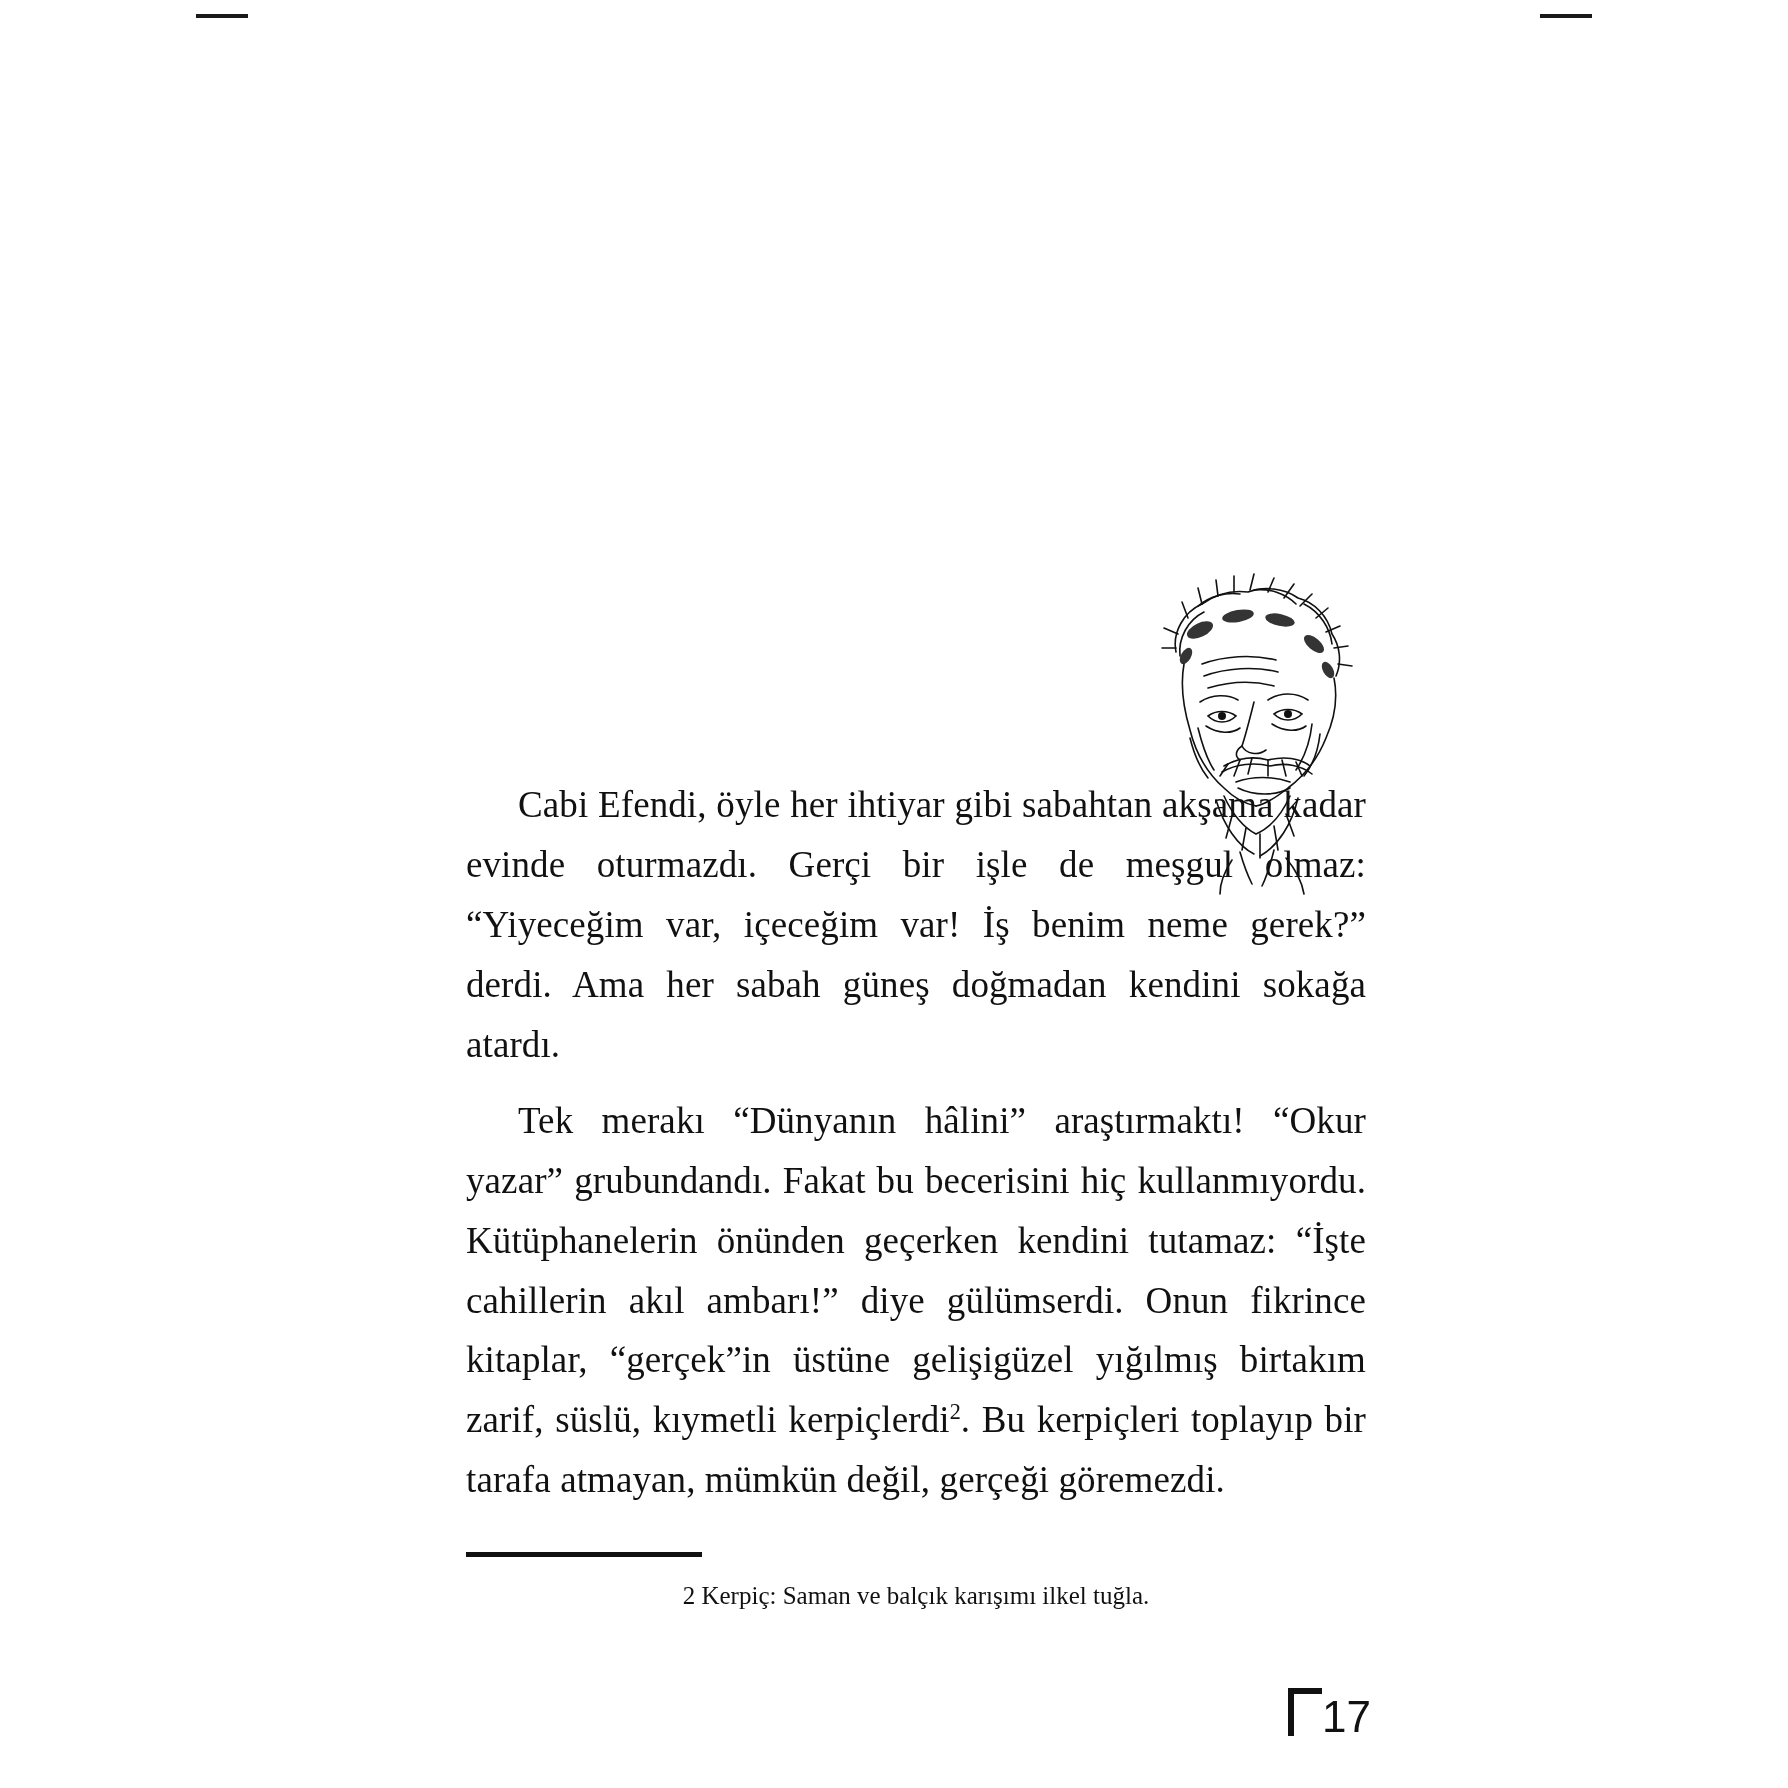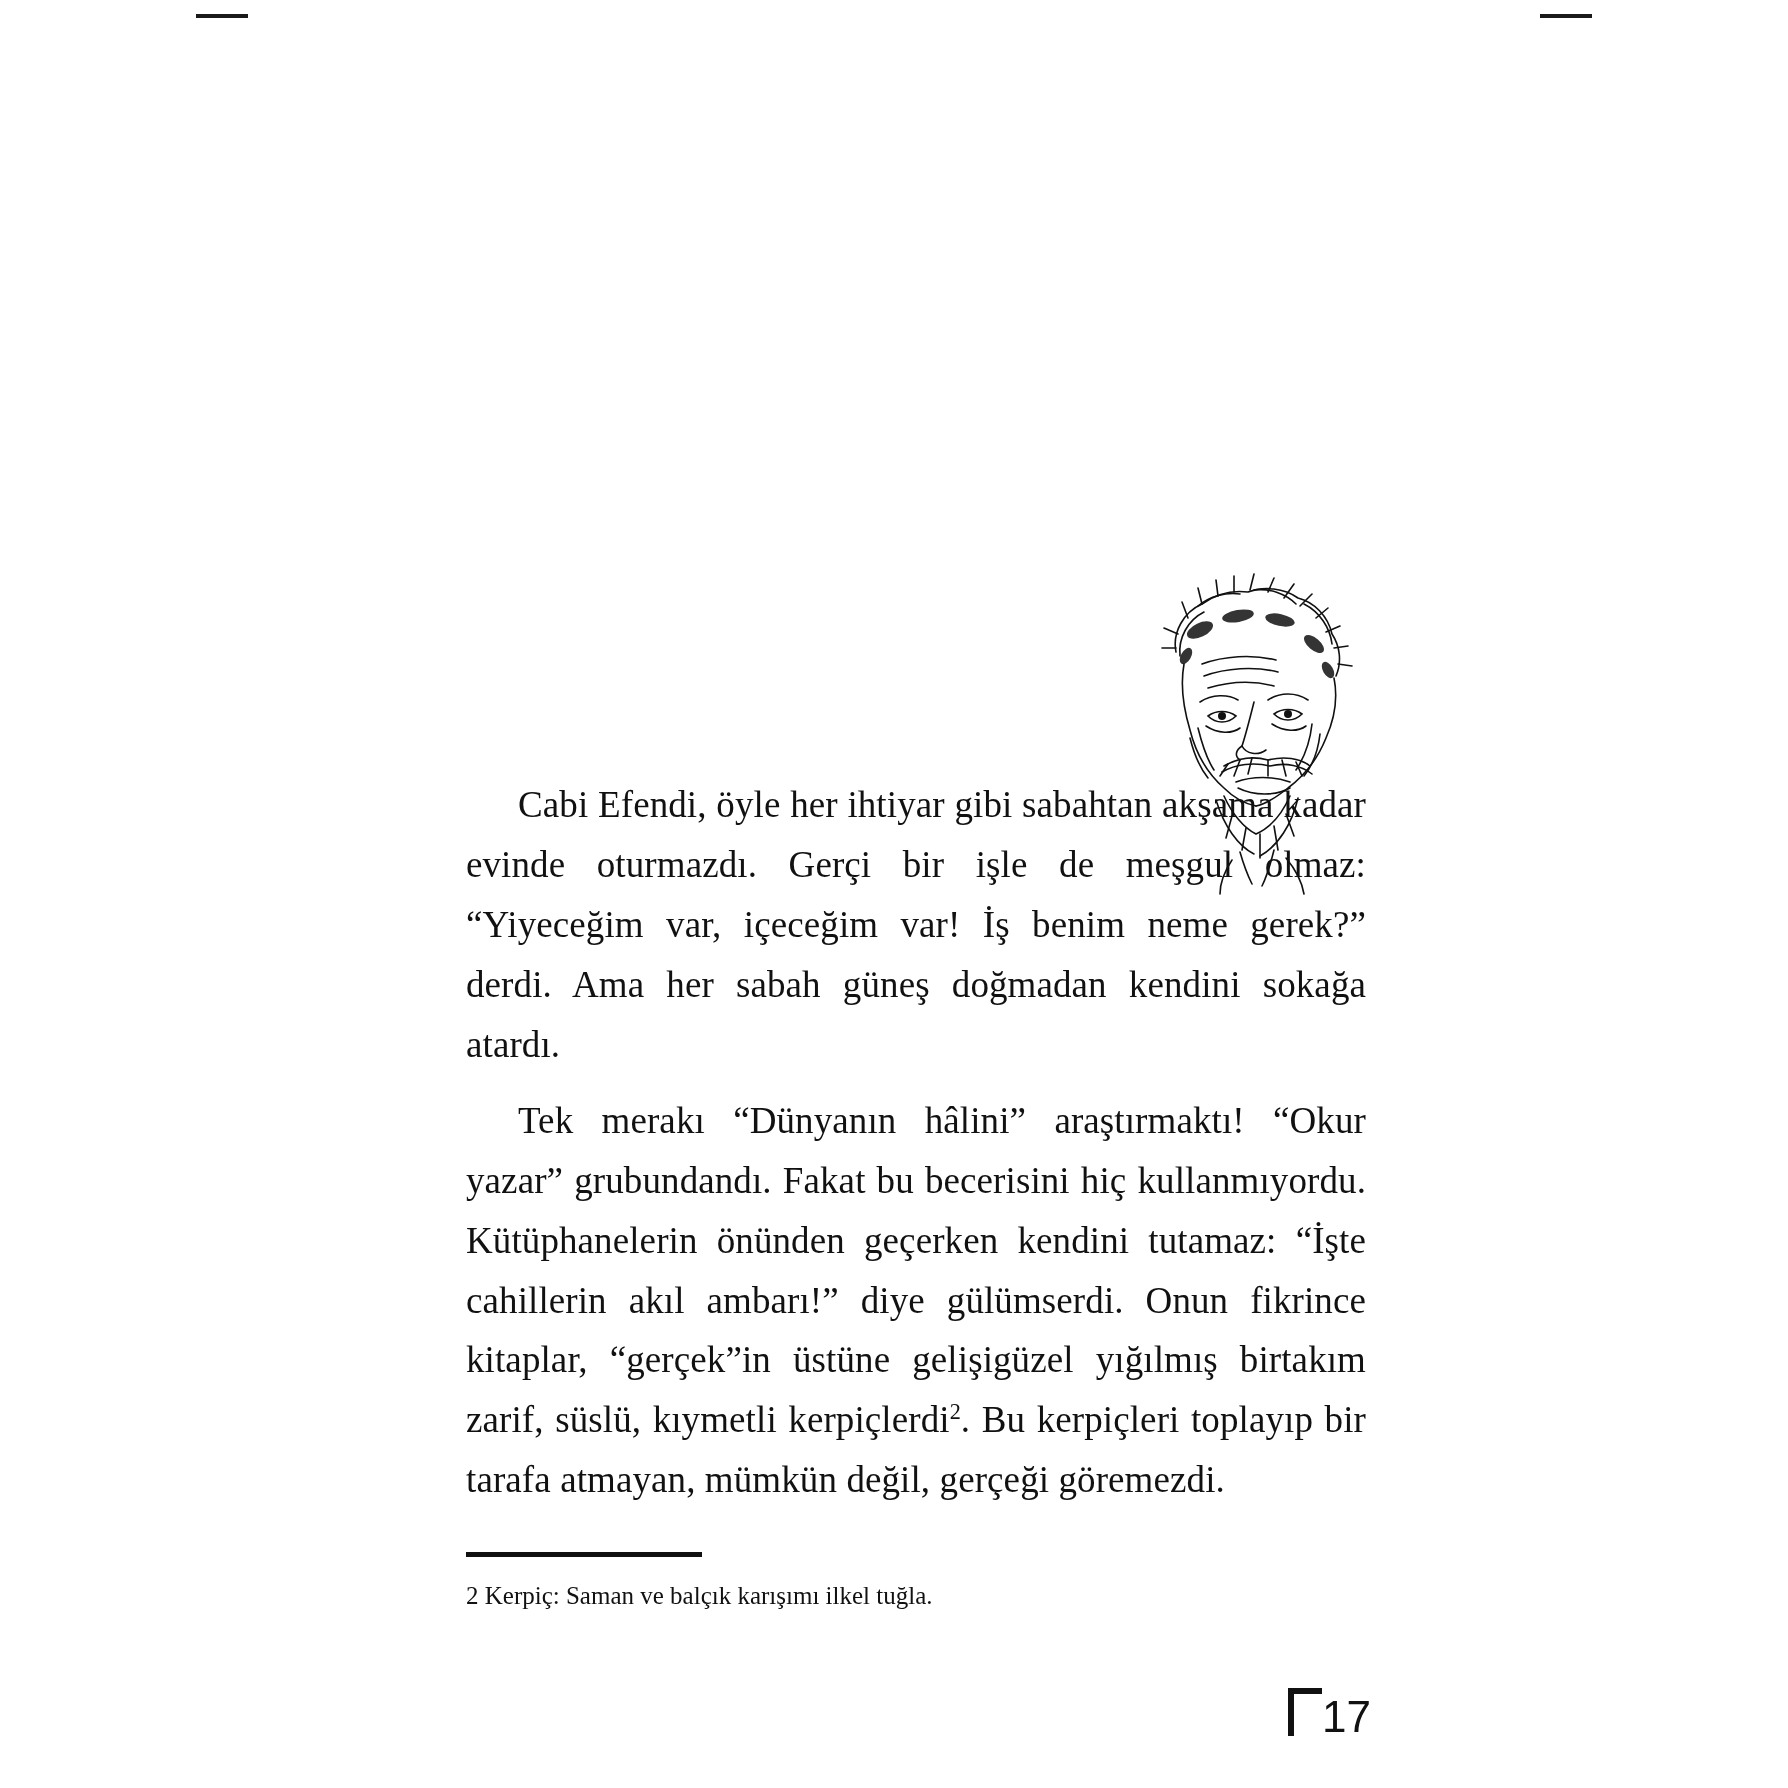--- a/index.html
+++ b/index.html
@@ -76,20 +76,21 @@
     background: #111111;
   }
   .footnote {
     position: absolute;
     left: 466px;
     top: 1578px;
     width: 900px;
     font-size: 25px;
     line-height: 1.4;
     font-family: "Liberation Serif", serif;
+    text-align: center;
   }
 
   
   .folio-wrap {
     position: absolute;
     left: 1288px;
     top: 1688px;
     width: 140px;
     height: 60px;
   }

